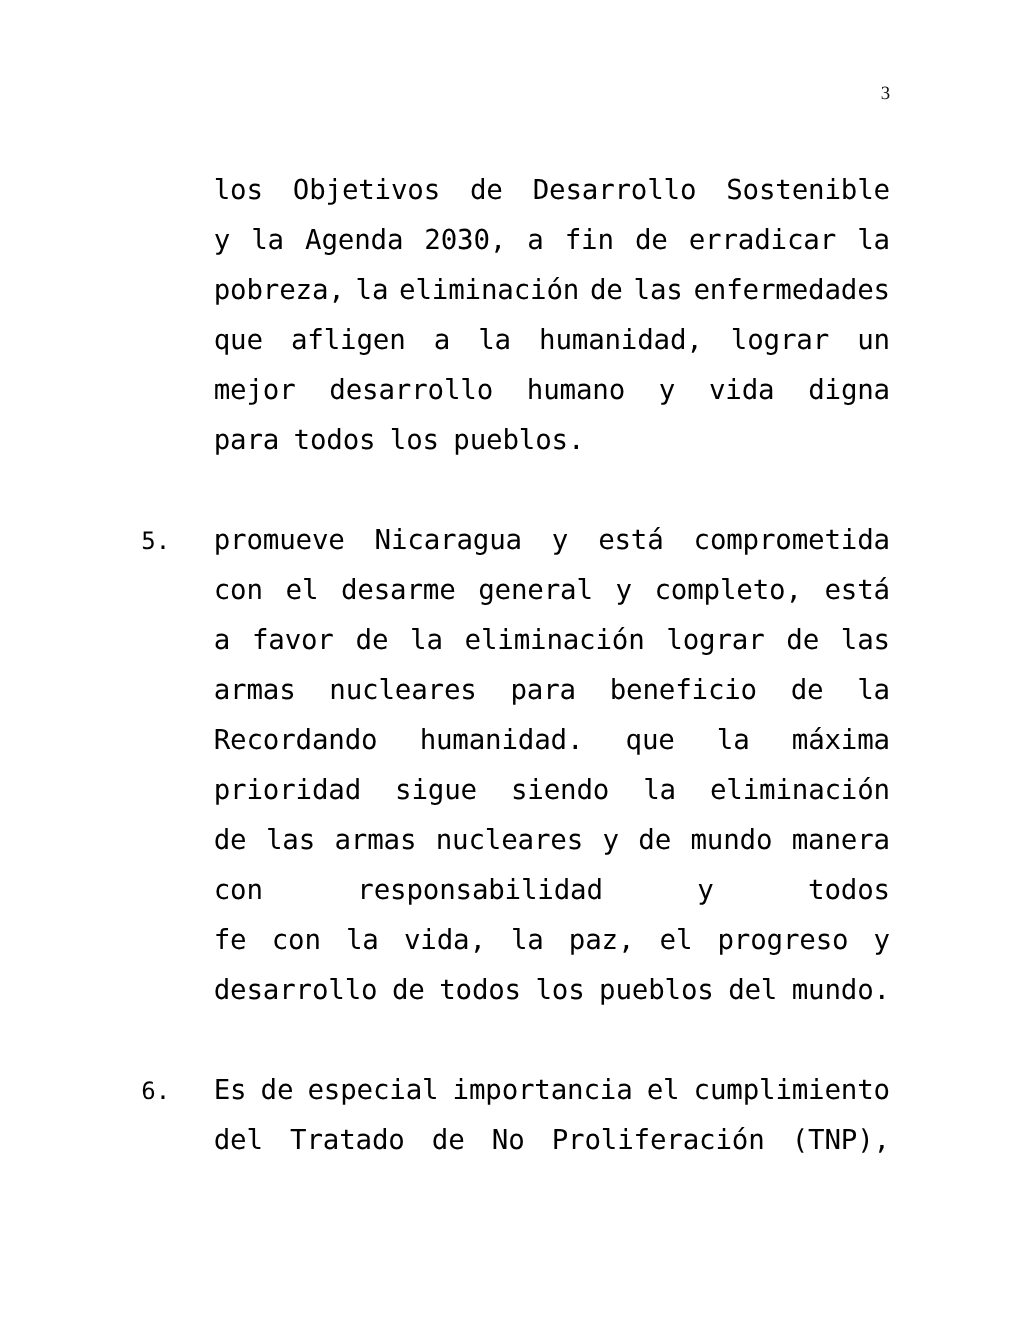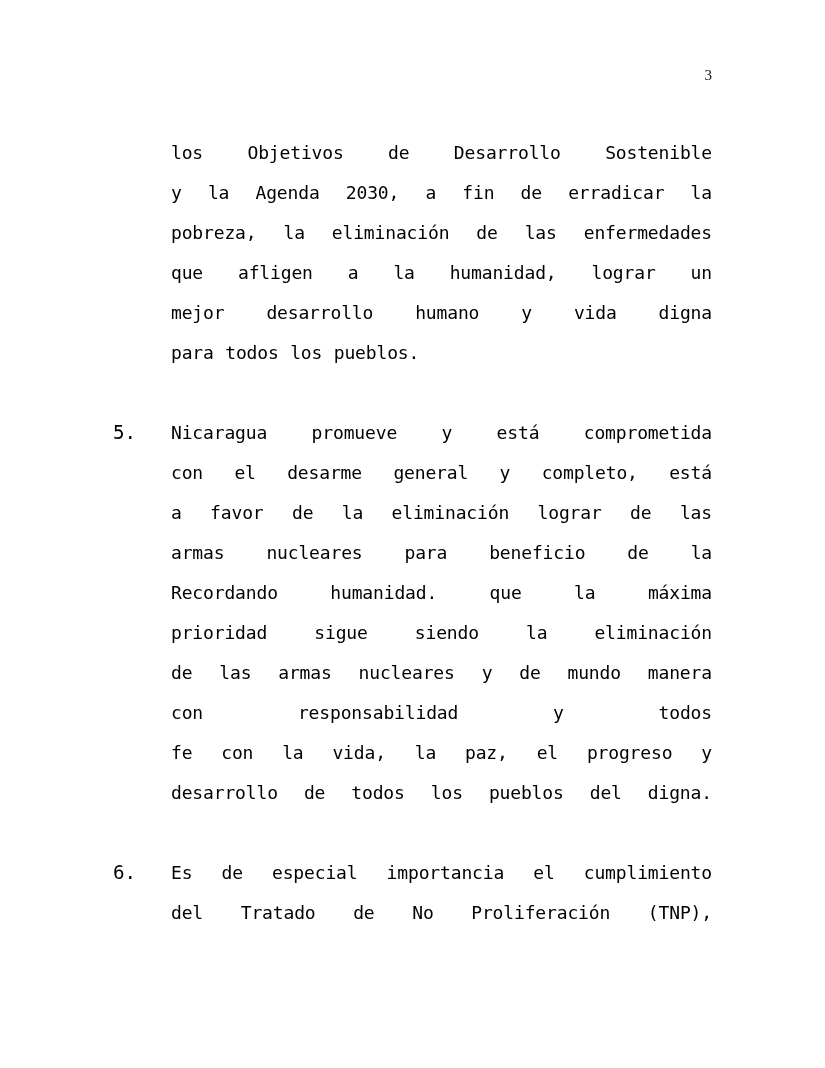--- a/index.html
+++ b/index.html
@@ -63,21 +63,21 @@
   .lines {
     margin-left: 171px;
     width: 541px;
   }
   .line {
     display: flex;
     width: 541px;
     height: 40px;
     line-height: 40px;
     font-family: "DejaVu Sans Mono", monospace;
-    font-size: 18px;
+    font-size: 22px;
     font-weight: 500;
     color: #000000;
     white-space: pre;
     letter-spacing: -0.15px;
   }
   
   .line.justify {
     justify-content: space-between;
   }
   .line.flush {
@@ -105,30 +105,30 @@
           <div class="line justify"><span class="w">y</span><span class="w">la</span><span class="w">Agenda</span><span class="w">2030,</span><span class="w">a</span><span class="w">fin</span><span class="w">de</span><span class="w">erradicar</span><span class="w">la</span></div>
           <div class="line justify"><span class="w">pobreza,</span><span class="w">la</span><span class="w">eliminación</span><span class="w">de</span><span class="w">las</span><span class="w">enfermedades</span></div>
           <div class="line justify"><span class="w">que</span><span class="w">afligen</span><span class="w">a</span><span class="w">la</span><span class="w">humanidad,</span><span class="w">lograr</span><span class="w">un</span></div>
           <div class="line justify"><span class="w">mejor</span><span class="w">desarrollo</span><span class="w">humano</span><span class="w">y</span><span class="w">vida</span><span class="w">digna</span></div>
           <div class="line flush"><span class="w">para</span><span class="w">todos</span><span class="w">los</span><span class="w">pueblos.</span></div>
         </div>
       </div>
       <div class="para">
         <div class="item-number">5.</div>
         <div class="lines">
-          <div class="line justify"><span class="w">Nicaragua</span><span class="w">promueve</span><span class="w">y</span><span class="w">está</span><span class="w">comprometida</span></div>
+          <div class="line justify"><span class="w">promueve</span><span class="w">Nicaragua</span><span class="w">y</span><span class="w">está</span><span class="w">comprometida</span></div>
           <div class="line justify"><span class="w">con</span><span class="w">el</span><span class="w">desarme</span><span class="w">general</span><span class="w">y</span><span class="w">completo,</span><span class="w">está</span></div>
           <div class="line justify"><span class="w">a</span><span class="w">favor</span><span class="w">de</span><span class="w">la</span><span class="w">eliminación</span><span class="w">lograr</span><span class="w">de</span><span class="w">las</span></div>
           <div class="line justify"><span class="w">armas</span><span class="w">nucleares</span><span class="w">para</span><span class="w">beneficio</span><span class="w">de</span><span class="w">la</span></div>
           <div class="line justify"><span class="w">Recordando</span><span class="w">humanidad.</span><span class="w">que</span><span class="w">la</span><span class="w">máxima</span></div>
           <div class="line justify"><span class="w">prioridad</span><span class="w">sigue</span><span class="w">siendo</span><span class="w">la</span><span class="w">eliminación</span></div>
           <div class="line justify"><span class="w">de</span><span class="w">las</span><span class="w">armas</span><span class="w">nucleares</span><span class="w">y</span><span class="w">de</span><span class="w">mundo</span><span class="w">manera</span></div>
           <div class="line justify"><span class="w">con</span><span class="w">responsabilidad</span><span class="w">y</span><span class="w">todos</span></div>
           <div class="line justify"><span class="w">fe</span><span class="w">con</span><span class="w">la</span><span class="w">vida,</span><span class="w">la</span><span class="w">paz,</span><span class="w">el</span><span class="w">progreso</span><span class="w">y</span></div>
-          <div class="line justify"><span class="w">desarrollo</span><span class="w">de</span><span class="w">todos</span><span class="w">los</span><span class="w">pueblos</span><span class="w">del</span><span class="w">digna.</span></div>
+          <div class="line justify"><span class="w">desarrollo</span><span class="w">de</span><span class="w">todos</span><span class="w">los</span><span class="w">pueblos</span><span class="w">del</span><span class="w">mundo.</span></div>
         </div>
       </div>
       <div class="para">
         <div class="item-number">6.</div>
         <div class="lines">
           <div class="line justify"><span class="w">Es</span><span class="w">de</span><span class="w">especial</span><span class="w">importancia</span><span class="w">el</span><span class="w">cumplimiento</span></div>
           <div class="line justify"><span class="w">del</span><span class="w">Tratado</span><span class="w">de</span><span class="w">No</span><span class="w">Proliferación</span><span class="w">(TNP),</span></div>
         </div>
       </div>
     </div>

